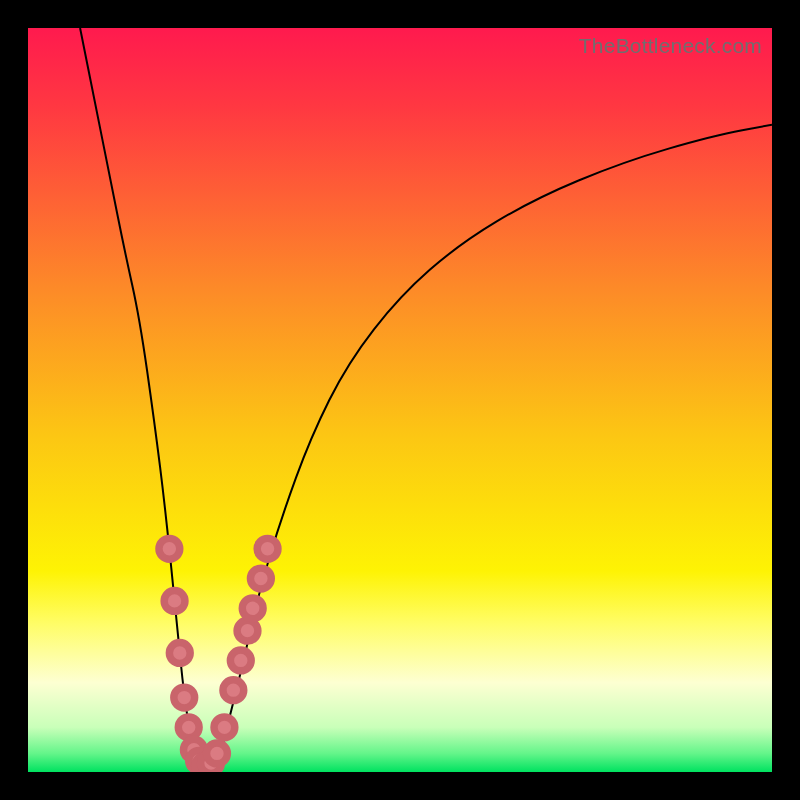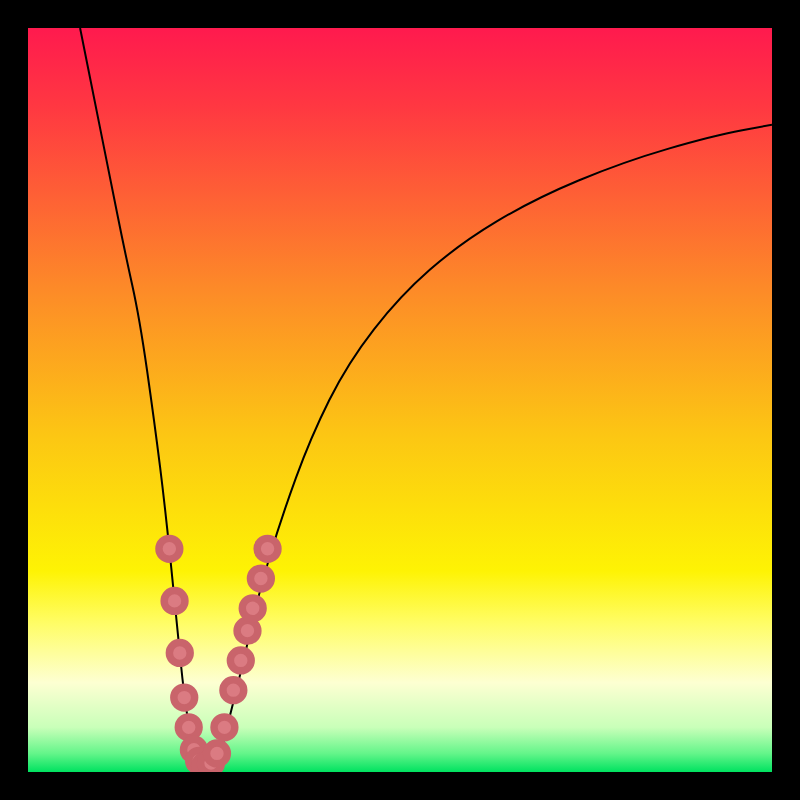--- a/index.html
+++ b/index.html
@@ -94,14 +94,15 @@
           <circle cx="26.4" cy="94" r="1.4" class="marker"></circle>
           <circle cx="27.6" cy="89" r="1.4" class="marker"></circle>
           <circle cx="28.6" cy="85" r="1.4" class="marker"></circle>
           <circle cx="29.5" cy="81" r="1.4" class="marker"></circle>
           <circle cx="30.2" cy="78" r="1.4" class="marker"></circle>
           <circle cx="31.3" cy="74" r="1.4" class="marker"></circle>
           <circle cx="32.2" cy="70" r="1.4" class="marker"></circle>
         </g>
     </svg>
 
+    <div class="watermark">TheBottleneck.com</div>
   </div>
 </div>
 
 </body></html>

